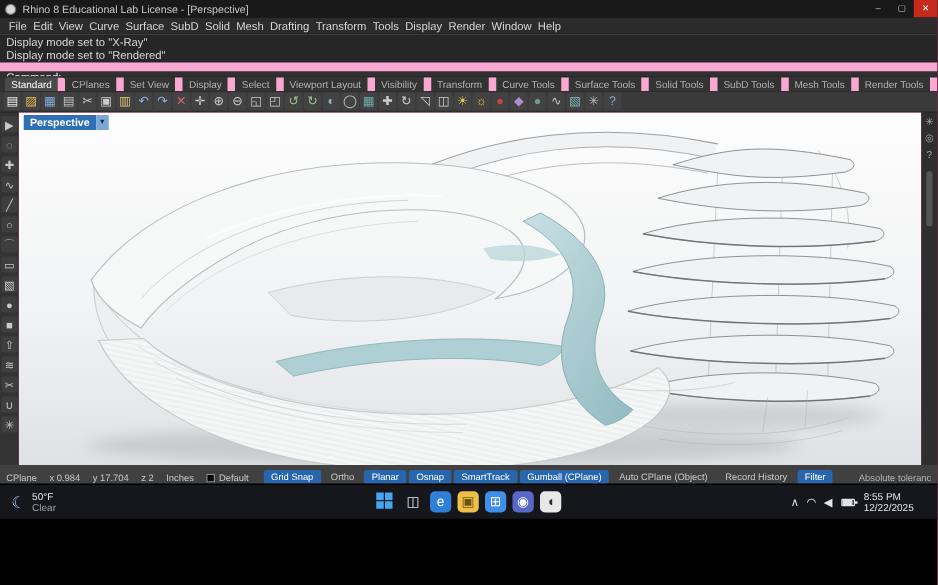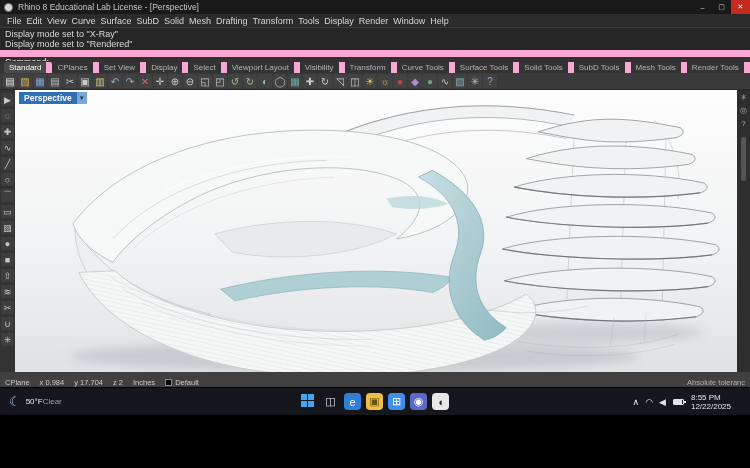--- a/index.html
+++ b/index.html
@@ -51,21 +51,21 @@
   .sb-swatch { width: 7px; height: 7px; background: #000; border: 1px solid #8a8a8a; display: inline-block; margin-right: 3px; vertical-align: -1px; }
   .toggles { display: flex; margin-left: 6px; }
   .toggle { padding: 1px 6px; margin: 0 1px; border-radius: 2px; white-space: nowrap; }
   .toggle.active { background: #2766ac; color: #fff; }
   .sb-tol { margin-left: auto; padding-right: 5px; white-space: nowrap; color: #b0b0b0; }
 
   
   .taskbar { flex: 0 0 28px; background: #15171c; display: flex; align-items: center; position: relative; border-top: 1px solid #000; }
   .weather { display: flex; align-items: center; gap: 5px; padding: 0 9px; }
   .weather .glyph { font-size: 13px; color: #a9c7e8; }
-  .weather .lines { display: flex; flex-direction: row; font-size: 8px; line-height: 9px; color: #e6e9ee; align-items: flex-end; }
+  .weather .lines { display: flex; flex-direction: column; font-size: 8px; line-height: 9px; color: #e6e9ee; }
   .weather .cond { color: #9aa0a8; }
   .tb-center { position: absolute; left: 50%; transform: translateX(-50%); display: flex; align-items: center; gap: 6px; }
   .start { width: 15px; height: 15px; display: grid; grid-template-columns: 6px 6px; grid-template-rows: 6px 6px; gap: 1px; }
   .start i { background: #46a6f2; }
   .search { display: flex; align-items: center; gap: 5px; background: #2c3340; border: 1px solid #3c4452; border-radius: 11px; height: 20px; padding: 0 9px; color: #c6ccd4; font-size: 9px; width: 88px; }
   .mag { width: 7px; height: 7px; border: 1.3px solid #c6ccd4; border-radius: 50%; position: relative; flex: 0 0 7px; }
   .mag::after { content: ""; position: absolute; width: 4px; height: 1.3px; background: #c6ccd4; transform: rotate(45deg); right: -3px; bottom: -1px; }
   .apps { display: flex; gap: 5px; align-items: center; }
   .app-ico { width: 17px; height: 17px; border-radius: 4px; display: flex; align-items: center; justify-content: center; font-size: 11px; }
   .tray { margin-left: auto; display: flex; align-items: center; gap: 7px; padding-right: 8px; color: #e2e6eb; font-size: 9px; }
@@ -300,20 +300,32 @@
     </div>
   </div>
 
   <div class="statusbar">
     <span class="sb-field">CPlane</span>
     <span class="sb-field">x 0.984</span>
     <span class="sb-field">y 17.704</span>
     <span class="sb-field">z 2</span>
     <span class="sb-field">Inches</span>
     <span class="sb-field"><span class="sb-swatch"></span><span>Default</span></span>
+    <span class="toggles">
+
+    <span class="toggle active">Grid Snap</span>
+        <span class="toggle">Ortho</span>
+        <span class="toggle active">Planar</span>
+        <span class="toggle active">Osnap</span>
+        <span class="toggle active">SmartTrack</span>
+        <span class="toggle active">Gumball (CPlane)</span>
+        <span class="toggle">Auto CPlane (Object)</span>
+        <span class="toggle">Record History</span>
+        <span class="toggle active">Filter</span>
+      </span>
     <span class="sb-tol">Absolute toleranc</span>
   </div>
 
   <div class="taskbar">
     <div class="weather">
       <span class="glyph">☾</span>
       <span class="lines">
         <span>50°F</span>
         <span class="cond">Clear</span>
       </span>

